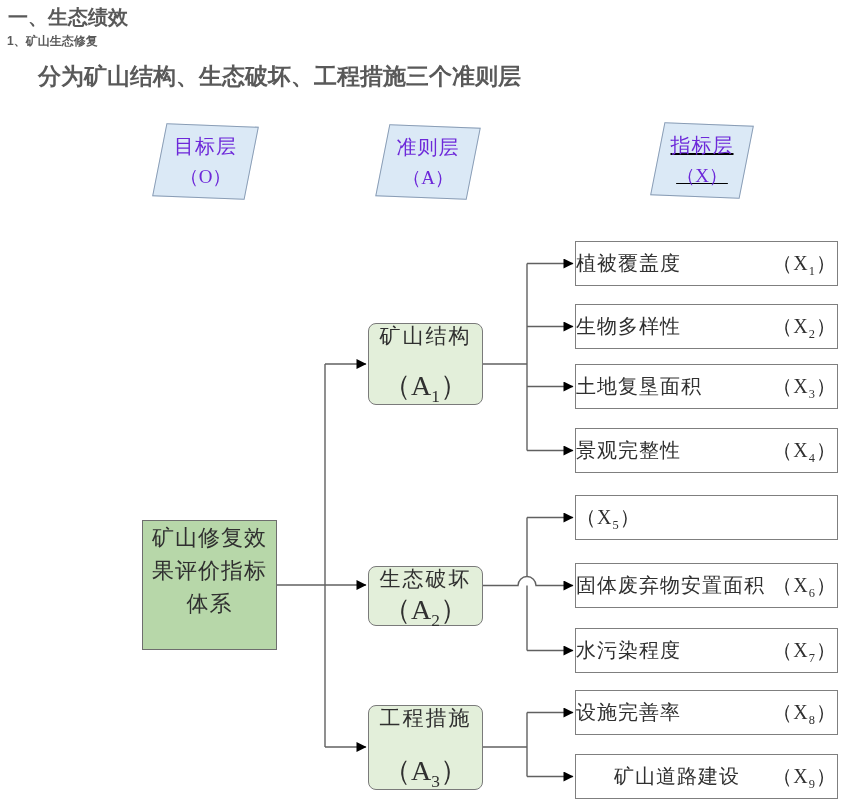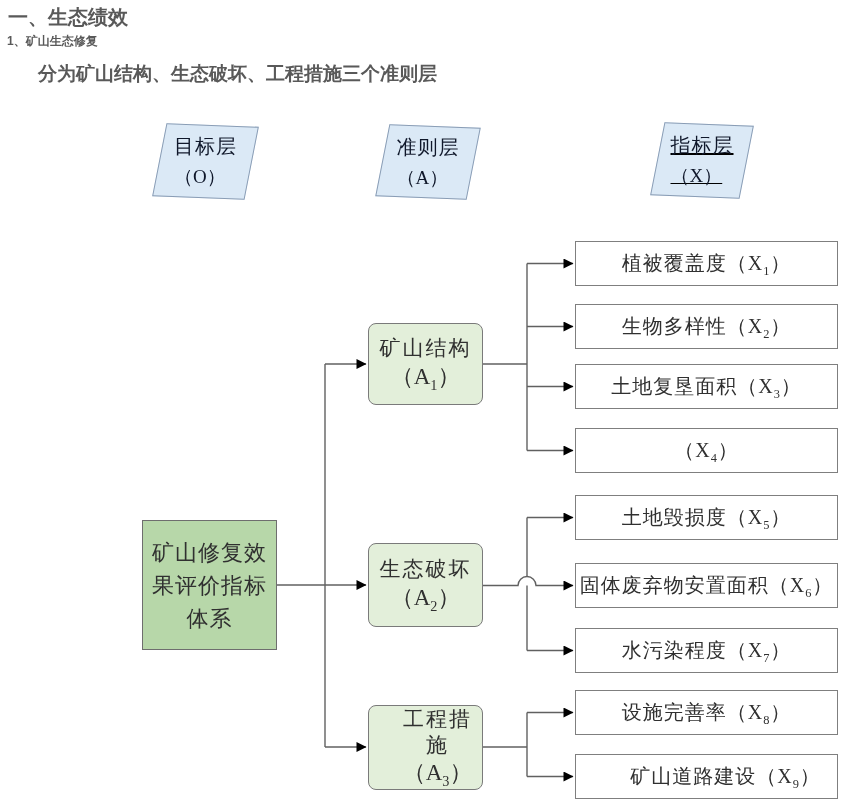--- a/index.html
+++ b/index.html
@@ -17,57 +17,57 @@
     position:relative;width:850px;height:811px;background:#ffffff;overflow:hidden;
     font-family:"Liberation Serif","DejaVu Serif",serif;
   }
   
   .heading{
     position:absolute;font-family:"Liberation Sans","DejaVu Sans",sans-serif;
     font-weight:700;color:var(--heading-text);white-space:nowrap;
   }
   #h-line1{left:8px;top:4px;font-size:20px;}
   #h-line2{left:7px;top:33px;font-size:12px;}
-  #h-line3{left:38px;top:61px;font-size:19px;}
+  #h-line3{left:38px;top:61px;font-size:23px;}
   
   .layer{
     position:absolute;display:flex;align-items:center;justify-content:center;
   }
   .layer::before{
     content:"";position:absolute;inset:0;background:var(--layer-fill);
     border:1.5px solid var(--layer-border);
     transform:skewX(-9deg) rotate(2.2deg);
   }
   .layer-text{
-    position:relative;text-align:left;color:#0f172a;font-size:20px;line-height:1.55;
+    position:relative;text-align:center;color:#6d28d9;font-size:20px;line-height:1.55;
     letter-spacing:1px;
   }
   .layer-code{font-size:19px;letter-spacing:0;}
   #layer-goal{left:159px;top:125px;width:93px;height:73px;}
   #layer-criteria{left:382px;top:126px;width:92px;height:72px;}
   #layer-indicator{left:657px;top:124px;width:90px;height:73px;text-decoration:underline;}
   
   .node{
-    position:absolute;display:flex;flex-direction:column;align-items:center;justify-content:center;
+    position:absolute;display:flex;flex-direction:column;align-items:center;justify-content:space-between;
     color:#303030;box-sizing:border-box;text-align:center;
   }
   #goal-node{
     left:142px;top:520px;width:135px;height:130px;
     background:var(--goal-fill);border:1.5px solid var(--node-border);
     font-size:22px;line-height:1.5;letter-spacing:1px;padding:0 2px;
   }
   .criterion{
     width:115px;left:368px;background:var(--criteria-fill);
     border:1.5px solid #7a7a7a;border-radius:8px;
   }
   #criterion-a1{top:323px;height:82px;}
-  #criterion-a2{top:543px;height:84px;}
-  #criterion-a3{top:705px;height:85px;padding-left:24px;}
+  #criterion-a2{top:566px;height:60px;}
+  #criterion-a3{top:705px;height:85px;}
   .criterion .node-label{font-size:21px;letter-spacing:2px;line-height:1.2;}
-  .criterion .node-symbol{font-size:23px;line-height:1.3;}
+  .criterion .node-symbol{font-size:28px;line-height:1.3;}
   .indicator{
     left:575px;width:263px;height:45px;background:var(--indicator-fill);
     border:1.5px solid #7f7f7f;flex-direction:row;font-size:20px;letter-spacing:1px;
   }
   #indicator-x1{top:241px;} #indicator-x2{top:304px;} #indicator-x3{top:364px;}
   #indicator-x4{top:428px;} #indicator-x5{top:495px;} #indicator-x6{top:563px;}
   #indicator-x7{top:628px;} #indicator-x8{top:690px;} #indicator-x9{top:754px;padding-left:38px;}
   .node-symbol{white-space:nowrap;}
   .indicator .node-symbol{}
   sub{font-size:0.62em;line-height:0;}
@@ -158,24 +158,24 @@
   </div>
   <div class="node indicator" id="indicator-x2">
     <span>生物多样性</span>
     <span class="node-symbol"><span>（X</span><sub>2</sub><span>）</span></span>
   </div>
   <div class="node indicator" id="indicator-x3">
     <span>土地复垦面积</span>
     <span class="node-symbol"><span>（X</span><sub>3</sub><span>）</span></span>
   </div>
   <div class="node indicator" id="indicator-x4">
+    <span>景观完整性</span>
     <span class="node-symbol"><span>（X</span><sub>4</sub><span>）</span></span>
   </div>
   <div class="node indicator" id="indicator-x5">
-    <span>土地毁损度</span>
     <span class="node-symbol"><span>（X</span><sub>5</sub><span>）</span></span>
   </div>
   <div class="node indicator" id="indicator-x6">
     <span>固体废弃物安置面积</span>
     <span class="node-symbol"><span>（X</span><sub>6</sub><span>）</span></span>
   </div>
   <div class="node indicator" id="indicator-x7">
     <span>水污染程度</span>
     <span class="node-symbol"><span>（X</span><sub>7</sub><span>）</span></span>
   </div>

